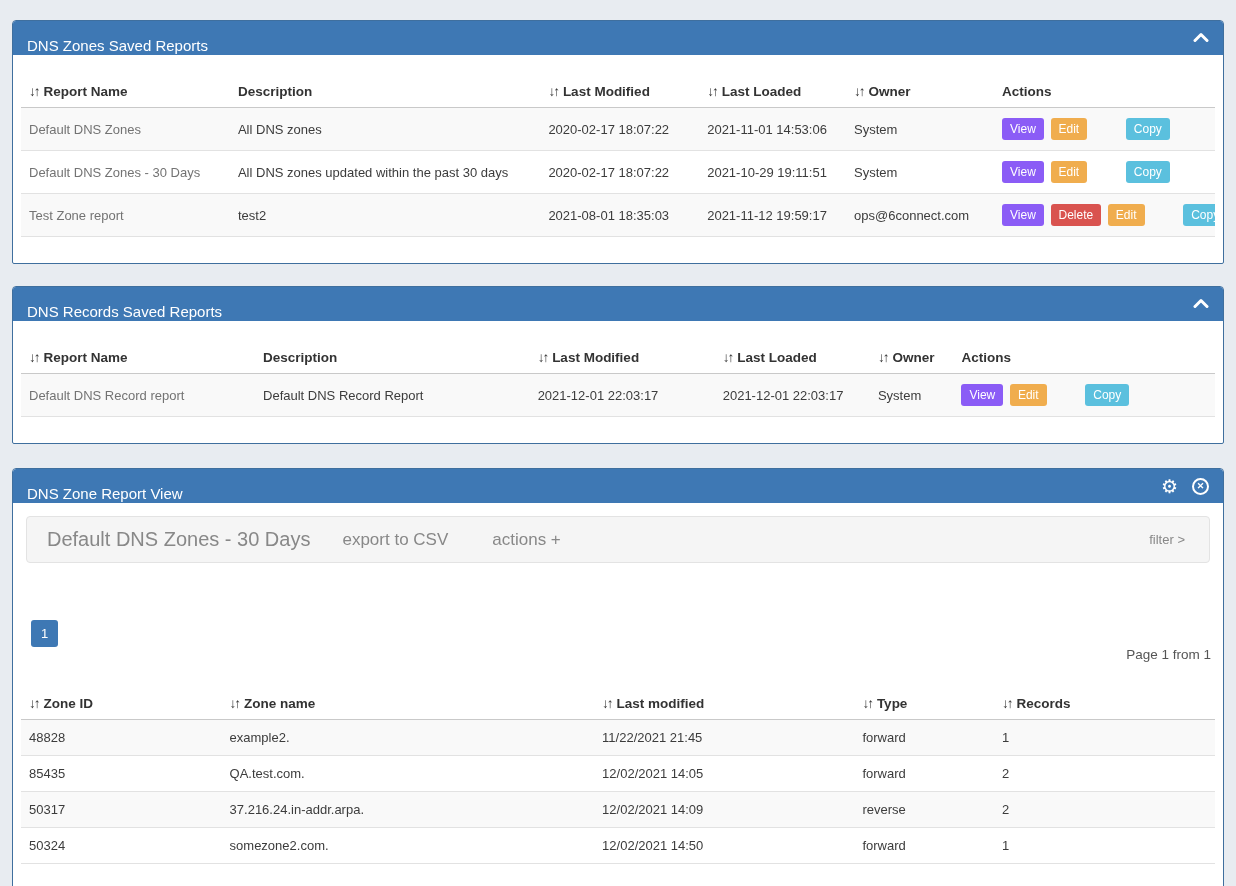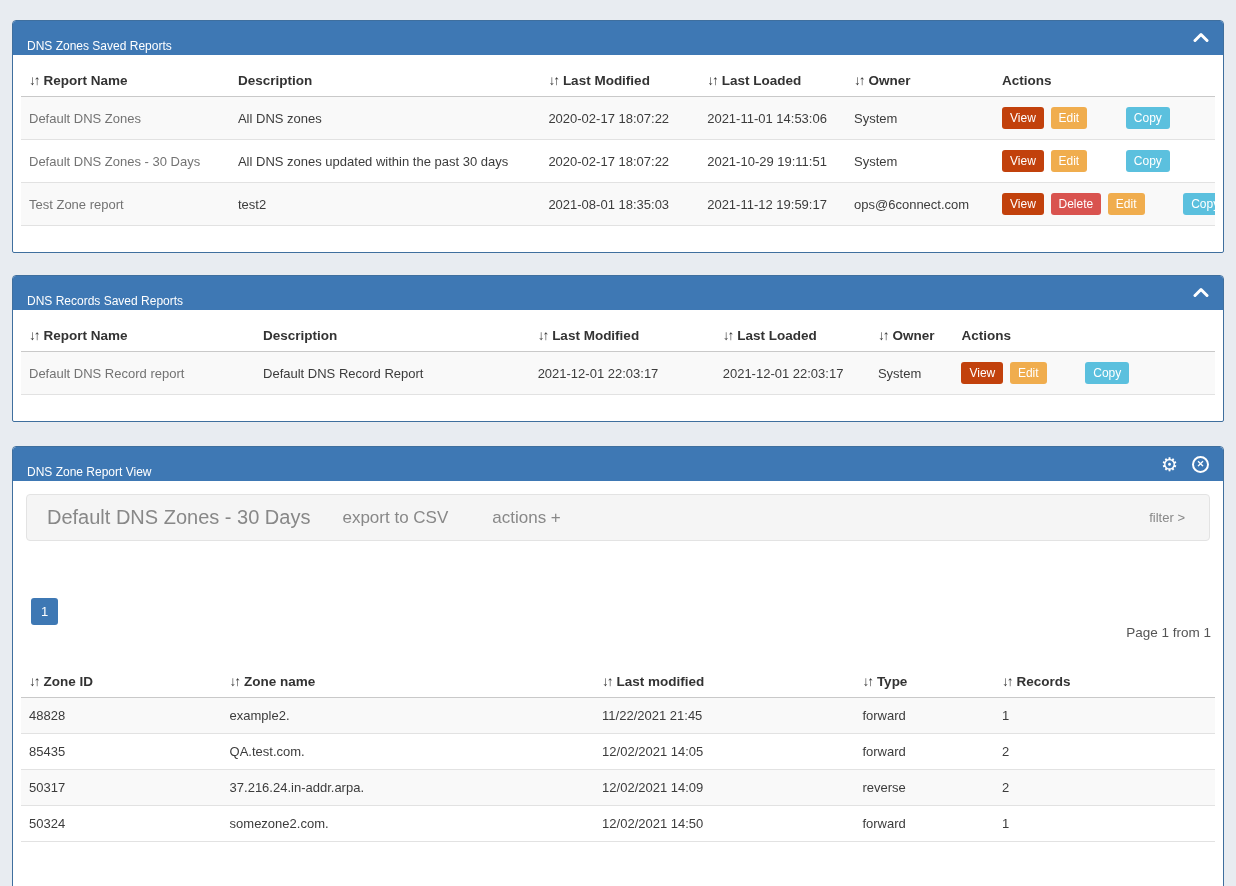--- a/index.html
+++ b/index.html
@@ -17,49 +17,49 @@
   }
   .panel-header {
     background: #3e78b4;
     color: #fff;
     border-radius: 3px 3px 0 0;
     padding: 8px 14px;
     display: flex;
     align-items: center;
     height: 34px;
   }
-  .panel-title { font-size: 12px; margin-top: 15px; }
+  .panel-title { font-size: 15px; margin-top: 15px; }
   .header-tools { margin-left: auto; display: flex; align-items: center; gap: 14px; }
   .chev { display: inline-block; cursor: pointer; }
   .gear { font-size: 19px; line-height: 1; color: #fff; cursor: pointer; }
   .circle-x {
     width: 17px; height: 17px; border: 2px solid #fff; border-radius: 50%;
     display: inline-flex; align-items: center; justify-content: center;
     font-size: 9px; font-weight: bold; color: #fff; cursor: pointer; line-height: 1;
   }
-  .panel-body { padding: 8px 8px 0; }
+  .panel-body { padding: 19px 8px 0; }
   table { width: 100%; border-collapse: collapse; table-layout: fixed; }
   th {
     text-align: left; font-size: 13.5px; font-weight: bold; color: #333;
     padding: 10px 8px 8px; border-bottom: 1px solid #c9c9c9; cursor: pointer;
     white-space: nowrap; overflow: hidden;
   }
   td {
     font-size: 13px; color: #3c3c3c; padding: 10px 8px;
     border-bottom: 1px solid #e2e2e2; white-space: nowrap; overflow: hidden;
   }
   tbody tr:nth-child(odd) { background: #f9f9f9; }
   tbody tr:nth-child(even) { background: #fff; }
   .sort { font-weight: bold; letter-spacing: -2px; margin-right: 5px; }
   a.report-link { color: #737373; text-decoration: none; cursor: pointer; }
   .btn {
     border: none; color: #fff; border-radius: 3px; padding: 4px 8px;
     font-size: 12px; font-family: inherit; cursor: pointer; margin-right: 3px;
   }
-  .btn-view   { background: #c2410c; }
+  .btn-view   { background: #8b5cf6; }
   .btn-delete { background: #d9534f; }
   .btn-edit   { background: #f0ad4e; }
   .btn-copy   { background: #5bc0de; margin-left: 32px; }
   .pad-bottom { height: 26px; }
   #zones-panel  { margin-top: 20px; margin-bottom: 22px; }
   #records-panel{ margin-bottom: 24px; }
   #report-view-panel { height: 459px; overflow: hidden; }
   .rv-toolbar {
     margin: 13px 13px 0;
     background: #f5f5f5;

